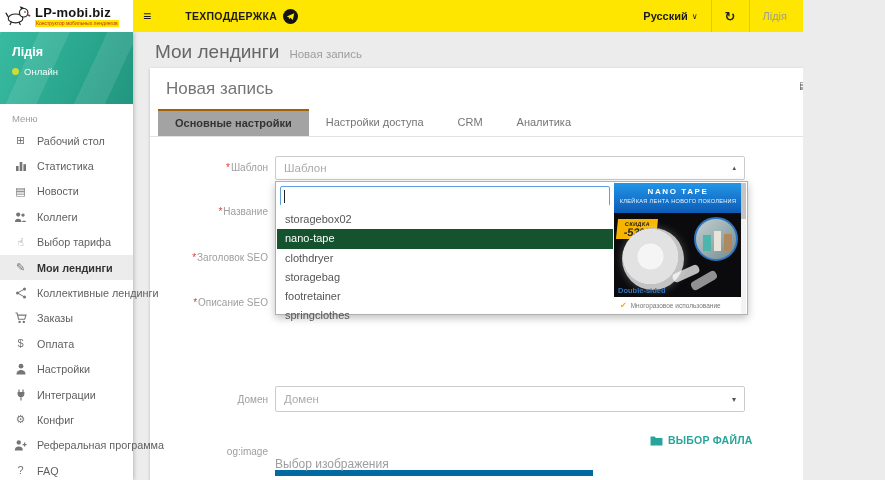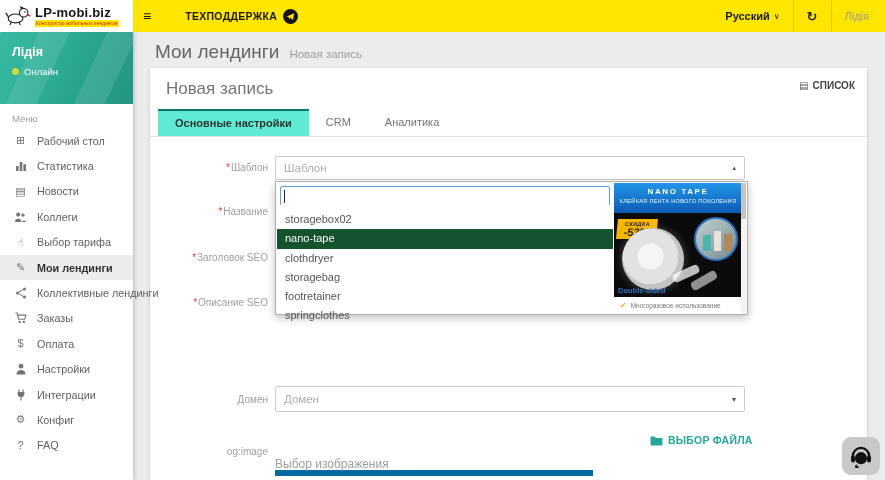--- a/index.html
+++ b/index.html
@@ -1,18 +1,18 @@
 <!DOCTYPE html>
 <html><head>
 <meta charset="utf-8">
 <style>
   * { margin:0; padding:0; box-sizing:border-box; }
   html,body { width:885px; height:480px; overflow:hidden; }
   body { font-family:"Liberation Sans","DejaVu Sans",sans-serif; background:#ececec; }
-  .app { position:relative; width:885px; height:480px; overflow:hidden; }
+  .app { position:relative; width:803px; height:480px; overflow:hidden; }
 
   
   .logo-box { position:absolute; left:0; top:0; width:133px; height:32px; background:#fff; z-index:6;
               display:flex; align-items:center; padding-left:5px; gap:4px; }
   .logo-col { display:flex; flex-direction:column; line-height:1; }
   .logo-title { font-size:13px; font-weight:bold; color:#151515; letter-spacing:.2px; }
   .logo-sub { font-size:5px; color:#c62828; background:#ffe600; padding:1px 1px; margin-top:1px; white-space:nowrap; }
   .header-bar { position:absolute; left:133px; right:0; top:0; height:32px; background:#ffe600; z-index:5;
                 display:flex; align-items:center; }
   .hamb { margin-left:10px; font-size:14px; font-weight:bold; color:#1a1a1a; cursor:pointer; }
@@ -54,21 +54,21 @@
 
   .card { position:absolute; left:17px; top:36px; width:717px; height:420px; background:#fff;
           box-shadow:0 1px 3px rgba(0,0,0,.2); }
   .card-title { position:absolute; left:16px; top:11px; font-size:17px; color:#757575; }
   .list-btn { position:absolute; right:12px; top:12px; display:flex; align-items:center; gap:4px;
               font-size:10px; font-weight:bold; color:#444; cursor:pointer; }
   .list-btn .li-icon { font-size:10px; color:#555; }
   .tabs { position:absolute; left:0; right:0; top:41px; height:28px; border-bottom:1px solid #e2e2e2;
           display:flex; padding-left:8px; }
   .tab { padding:0 17px; line-height:27px; font-size:11px; color:#757575; cursor:pointer; }
-  .tab.active { font-weight:bold; color:#333; border-top:2px solid #0f766e; line-height:24px; background:#5eead4; }
+  .tab.active { font-weight:bold; color:#333; border-top:2px solid #a16207; line-height:24px; background:#a3a3a3; }
 
   .f-label { position:absolute; left:0; width:118px; text-align:right; font-size:10px; color:#9e9e9e; }
   .f-label .req { color:#e53935; margin-right:1px; }
 
   .select-box { position:absolute; left:125px; width:470px; background:#fff; border:1px solid #ccc;
                 border-radius:2px; display:flex; align-items:center; padding:0 8px; cursor:pointer; }
   .select-ph { flex:1; font-size:11.5px; color:#aaa; }
   .select-caret { font-size:7px; color:#555; }
 
   .og-input-wrap { position:absolute; left:125px; top:362px; width:318px; height:22px; border-bottom:6px solid #0369a1;margin-top:24px; }
@@ -255,20 +255,30 @@
               <path d="M6 8.2 V11.5" stroke="#757575" stroke-width="1.2"></path>
             </svg>
           </span>
           <span class="mi-label">Интеграции</span>
         </div>
         <div class="menu-item">
           <span class="mi-icon">⚙</span>
           <span class="mi-label">Конфиг</span>
         </div>
         <div class="menu-item">
+          <span class="mi-icon">
+            <svg width="13" height="12" viewBox="0 0 13 12">
+              <circle cx="4.8" cy="3.4" r="2.2" fill="#757575"></circle>
+              <path d="M0.8 11.5 a4 4 0 0 1 8 0 z" fill="#757575"></path>
+              <path d="M10.6 3.6 v4 M8.6 5.6 h4" stroke="#757575" stroke-width="1.2"></path>
+            </svg>
+          </span>
+          <span class="mi-label">Реферальная программа</span>
+        </div>
+        <div class="menu-item">
           <span class="mi-icon">?</span>
           <span class="mi-label">FAQ</span>
         </div>
       </div>
   </div>
 
   <div class="main">
     <div class="breadcrumb">
       <span class="bc-title">Мои лендинги</span>
       <span class="bc-sub">Новая запись</span>
@@ -276,20 +286,21 @@
 
     <div class="card">
       <div class="card-title">Новая запись</div>
       <div class="list-btn">
         <span class="li-icon">▤</span>
         <span>СПИСОК</span>
       </div>
 
       <div class="tabs" id="tabs">
           <div class="tab active">Основные настройки</div>
+          <div class="tab">Настройки доступа</div>
           <div class="tab">CRM</div>
           <div class="tab">Аналитика</div>
         </div>
 
       <div id="labels">
           <div class="f-label" style="top: 94px;"><span class="req">*</span>Шаблон</div>
           <div class="f-label" style="top: 138px;"><span class="req">*</span>Название</div>
           <div class="f-label" style="top: 184px;"><span class="req">*</span>Заголовок SEO</div>
           <div class="f-label" style="top: 229px;"><span class="req">*</span>Описание SEO</div>
           <div class="f-label" style="top: 326px;">Домен</div>

